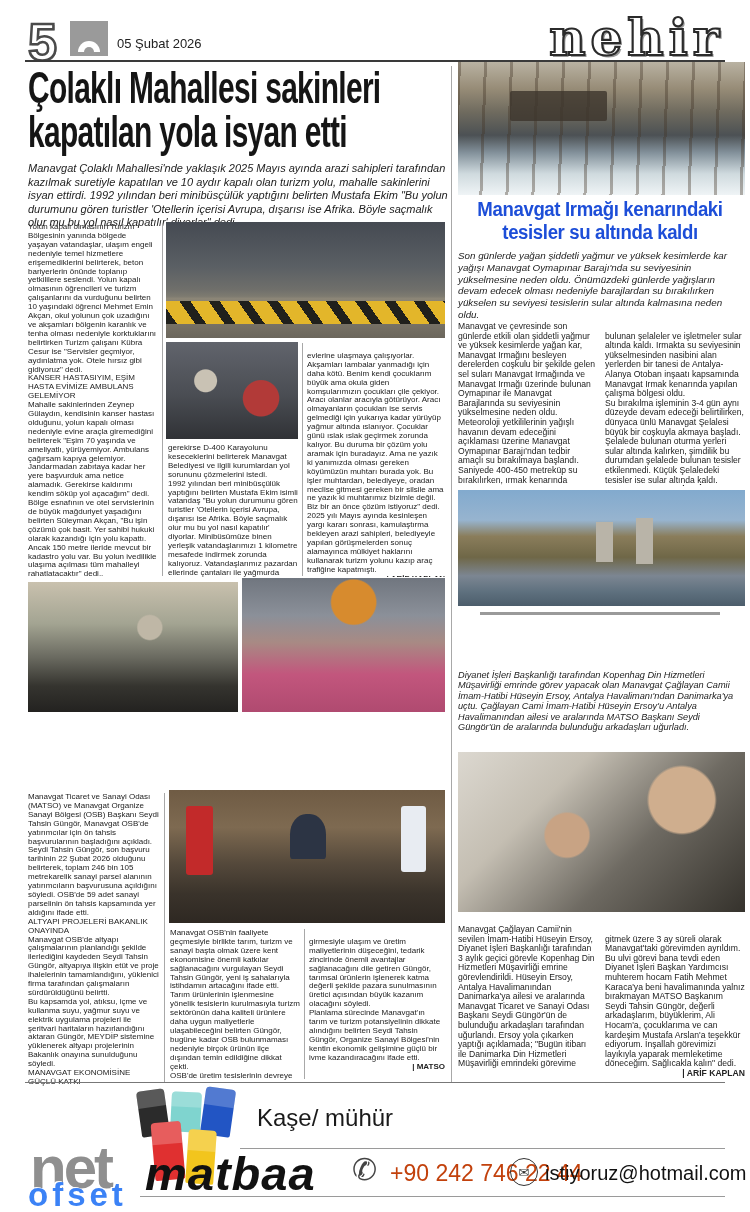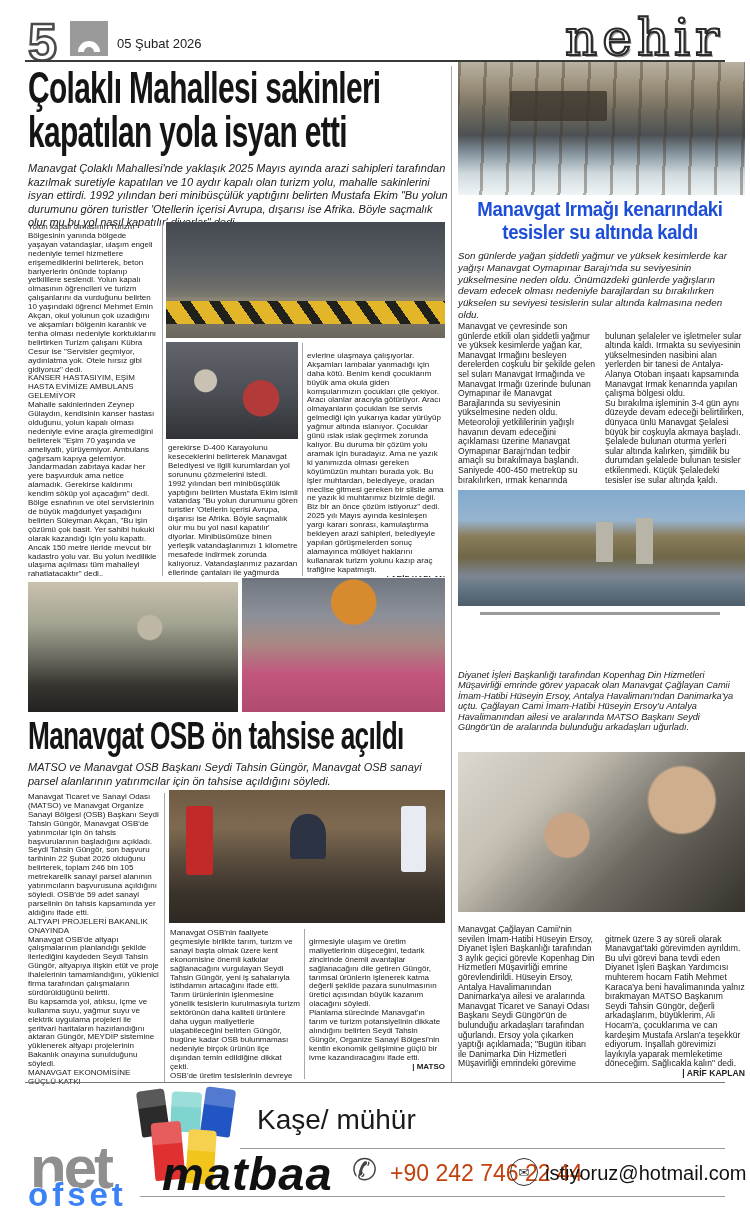--- a/index.html
+++ b/index.html
@@ -3,21 +3,21 @@
 <meta charset="utf-8">
 <style>
   html,body{margin:0;padding:0;background:#e8e8e8;}
   .page{position:relative;width:750px;height:1212px;background:#ffffff;margin:0 auto;
         font-family:"Liberation Sans",sans-serif;color:#1c1c1c;overflow:hidden;}
   .abs{position:absolute;}
 
   
   .outline-num{font-size:52px;font-weight:bold;color:#fff;-webkit-text-stroke:2.5px #4a4a4a;
         text-shadow:1px 1px 0 #777;line-height:1;}
-  .brand-logo{font-family:"DejaVu Serif",serif;font-size:50px;font-weight:normal;color:#fff;
+  .brand-logo{font-family:"DejaVu Serif",serif;font-size:50px;font-weight:bold;color:#fff;
         -webkit-text-stroke:2.2px #2b2b2b;letter-spacing:5px;line-height:1;text-shadow:2px 2px 0 #9a9a9a;}
   .arch-box{width:38px;height:35px;background:#9a9a9a;}
   .arch{position:absolute;left:8px;bottom:4px;width:22px;height:11px;background:#fff;
         border-radius:11px 11px 0 0;}
   .arch-hole{position:absolute;left:14px;bottom:4px;width:10px;height:5px;background:#9a9a9a;
         border-radius:5px 5px 0 0;}
   .date-txt{font-size:13px;color:#222;}
   .rule{background:#3a3a3a;}
   .rule-light{background:#9a9a9a;}
   .vrule{width:1px;background:#a8a8a8;}
@@ -60,21 +60,21 @@
   .flag-white{position:absolute;right:7%;top:12%;width:9%;height:50%;background:#e8ecf2;border-radius:3px;}
   .desk-man{position:absolute;left:44%;top:18%;width:13%;height:34%;background:#2c3444;border-radius:45% 45% 8% 8%;}
   .ph-river{background:linear-gradient(180deg,#82aace 0%,#97b4cf 26%,#8a7d5b 40%,#6f6747 58%,#7c8692 74%,#5e707e 88%,#4c5d6b 100%);}
   .pillar{position:absolute;width:6%;height:34%;top:28%;background:#b9b4a8;}
   .ph-selfie{background:
       radial-gradient(circle at 78% 30%, #cfae8e 0 13%, rgba(0,0,0,0) 14%),
       radial-gradient(circle at 38% 52%, #c8a384 0 11%, rgba(0,0,0,0) 12%),
       linear-gradient(135deg,#dcd8d0 0%,#c4beb2 30%,#6e6a62 62%,#35322c 100%);}
 
   
-  .kase{font-size:28px;color:#1a1a1a;}
+  .kase{font-size:24px;color:#1a1a1a;}
   .stamp{position:absolute;border-radius:4px 4px 2px 2px;}
   .stamp .cap{position:absolute;left:0;right:0;top:0;height:38%;border-radius:4px 4px 0 0;
       background:rgba(255,255,255,.22);}
   .net-txt{font-size:60px;font-weight:bold;color:#8f8f8f;letter-spacing:-3px;line-height:1;}
   .ofset-txt{font-size:33px;font-weight:bold;color:#3b82f6;letter-spacing:4px;line-height:1;
       text-shadow:1.5px 1.5px 0 #fff,-1.5px -1.5px 0 #fff;}
   .matbaa-txt{font-size:47px;font-weight:bold;font-style:italic;color:#111;line-height:1;letter-spacing:1px;}
   .contact{font-size:23px;color:#c2410c;}
   .email{font-size:20px;color:#111;}
   .phone-glyph{font-size:30px;color:#444;line-height:1;}
@@ -120,24 +120,20 @@
 1992 yılından beri minibüsçülük yaptığını belirten Mustafa Ekim isimli vatandaş "Bu yolun durumunu gören turistler 'Otellerin içerisi Avrupa, dışarısı ise Afrika. Böyle saçmalık olur mu bu yol nasıl kapatılır' diyorlar. Minibüsümüze binen yerleşik vatandaşlarımızı 1 kilometre mesafede indirmek zorunda kalıyoruz. Vatandaşlarımız pazardan ellerinde çantaları ile yağmurda çamurda</div>
   <div class="abs body-col" style="left:307px;top:343px;width:138px;height:234px;">
     <span>evlerine ulaşmaya çalışıyorlar. Akşamları lambalar yanmadığı için daha kötü. Benim kendi çocuklarım büyük ama okula giden komşularımızın çocukları çile çekiyor. Aracı olanlar aracıyla götürüyor. Aracı olmayanların çocukları ise servis gelmediği için yukarıya kadar yürüyüp yağmur altında ıslanıyor. Çocuklar günü ıslak ıslak geçirmek zorunda kalıyor. Bu duruma bir çözüm yolu aramak için buradayız. Ama ne yazık ki yanımızda olması gereken köyümüzün muhtarı burada yok. Bu işler muhtardan, belediyeye, oradan meclise gitmesi gereken bir silsile ama ne yazık ki muhtarımız bizimle değil. Biz bir an önce çözüm istiyoruz" dedi.
 2025 yılı Mayıs ayında kesinleşen yargı kararı sonrası, kamulaştırma bekleyen arazi sahipleri, belediyeyle yapılan görüşmelerden sonuç alamayınca mülkiyet haklarını kullanarak turizm yolunu kazıp araç trafiğine kapatmıştı.</span>
     <span class="byline">| ARİF KAPLAN</span>
   </div>
 
   <div class="photo ph-crowd3" style="left:28px;top:582px;width:210px;height:130px;"></div>
   <div class="photo ph-woman" style="left:242px;top:578px;width:203px;height:134px;"></div>
 
-  <div class="abs" style="left:28px;top:716px;width:420px;">
-    <span class="head-lg">Manavgat OSB ön tahsise açıldı</span>
-  </div>
-  <div class="abs lead" style="left:28px;top:761px;width:420px;height:30px;">MATSO ve Manavgat OSB Başkanı Seydi Tahsin Güngör, Manavgat OSB sanayi parsel alanlarının yatırımcılar için ön tahsise açıldığını söyledi.</div>
 
   <div class="abs vrule" style="left:164px;top:793px;height:290px;"></div>
   <div class="abs vrule" style="left:304px;top:929px;height:150px;"></div>
 
   <div class="abs body-col" style="left:28px;top:793px;width:132px;height:298px;">Manavgat Ticaret ve Sanayi Odası (MATSO) ve Manavgat Organize Sanayi Bölgesi (OSB) Başkanı Seydi Tahsin Güngör, Manavgat OSB'de yatırımcılar için ön tahsis başvurularının başladığını açıkladı. Seydi Tahsin Güngör, son başvuru tarihinin 22 Şubat 2026 olduğunu belirterek, toplam 246 bin 105 metrekarelik sanayi parsel alanının yatırımcıların başvurusuna açıldığını söyledi. OSB'de 59 adet sanayi parselinin ön tahsis kapsamında yer aldığını ifade etti.
 ALTYAPI PROJELERİ BAKANLIK ONAYINDA
 Manavgat OSB'de altyapı çalışmalarının planlandığı şekilde ilerlediğini kaydeden Seydi Tahsin Güngör, altyapıya ilişkin etüt ve proje ihalelerinin tamamlandığını, yüklenici firma tarafından çalışmaların sürdürüldüğünü belirtti.
 Bu kapsamda yol, atıksu, içme ve kullanma suyu, yağmur suyu ve elektrik uygulama projeleri ile şeritvari haritaların hazırlandığını aktaran Güngör, MEYDİP sistemine yüklenerek altyapı projelerinin Bakanlık onayına sunulduğunu söyledi.
 MANAVGAT EKONOMİSİNE GÜÇLÜ KATKI</div>
   <div class="photo ph-desk" style="left:169px;top:790px;width:276px;height:133px;">
@@ -201,21 +197,21 @@
     <div class="stamp" id="stamp-yellow" style="left: 52px; top: 42px; width: 28px; height: 54px; transform: rotate(4deg); background: rgb(242, 197, 29);">
         <div class="cap"></div>
       </div>
   </div>
 
   <div class="abs kase" style="left:257px;top:1104px;">Kaşe/ mühür</div>
   <div class="abs rule-light" style="left:240px;top:1148px;width:485px;height:1px;"></div>
 
   <div class="abs net-txt" style="left:30px;top:1138px;">net</div>
   <div class="abs ofset-txt" style="left:28px;top:1178px;">ofset</div>
-  <div class="abs matbaa-txt" style="left:145px;top:1150px;margin-left:17px;">matbaa</div>
+  <div class="abs matbaa-txt" style="left:145px;top:1150px;">matbaa</div>
 
   <div class="abs phone-glyph" style="left:352px;top:1155px;">✆</div>
   <div class="abs contact" style="left:390px;top:1160px;">+90 242 746 22 44</div>
 
   <div class="abs env-circle" style="left:510px;top:1158px;">
     <span>✉</span>
   </div>
   <div class="abs email" style="left:545px;top:1162px;">istiyoruz@hotmail.com</div>
 
   <div class="abs rule-light" style="left:140px;top:1196px;width:585px;height:1px;"></div>

